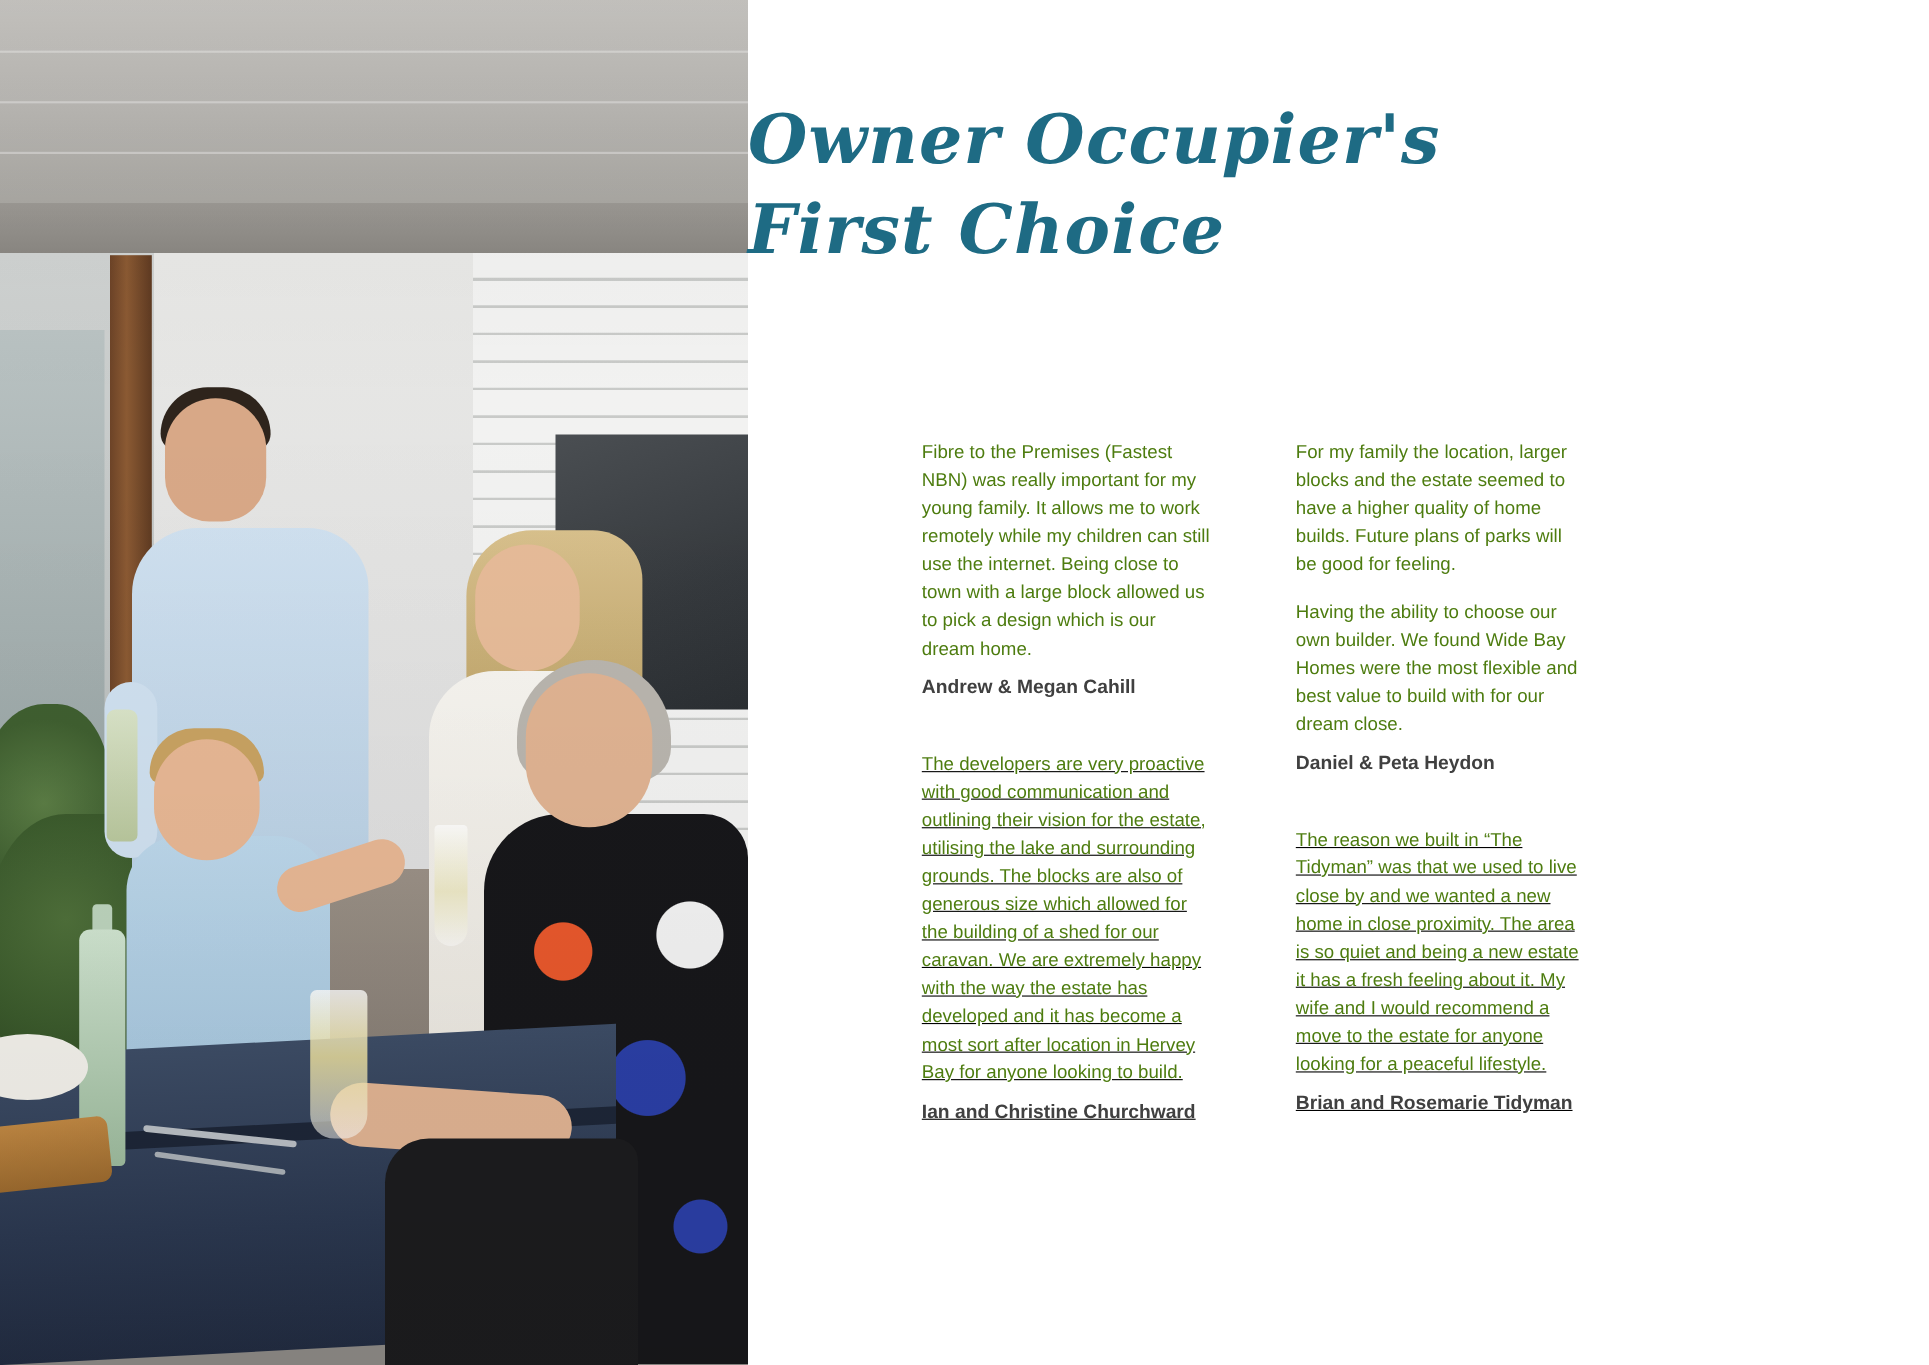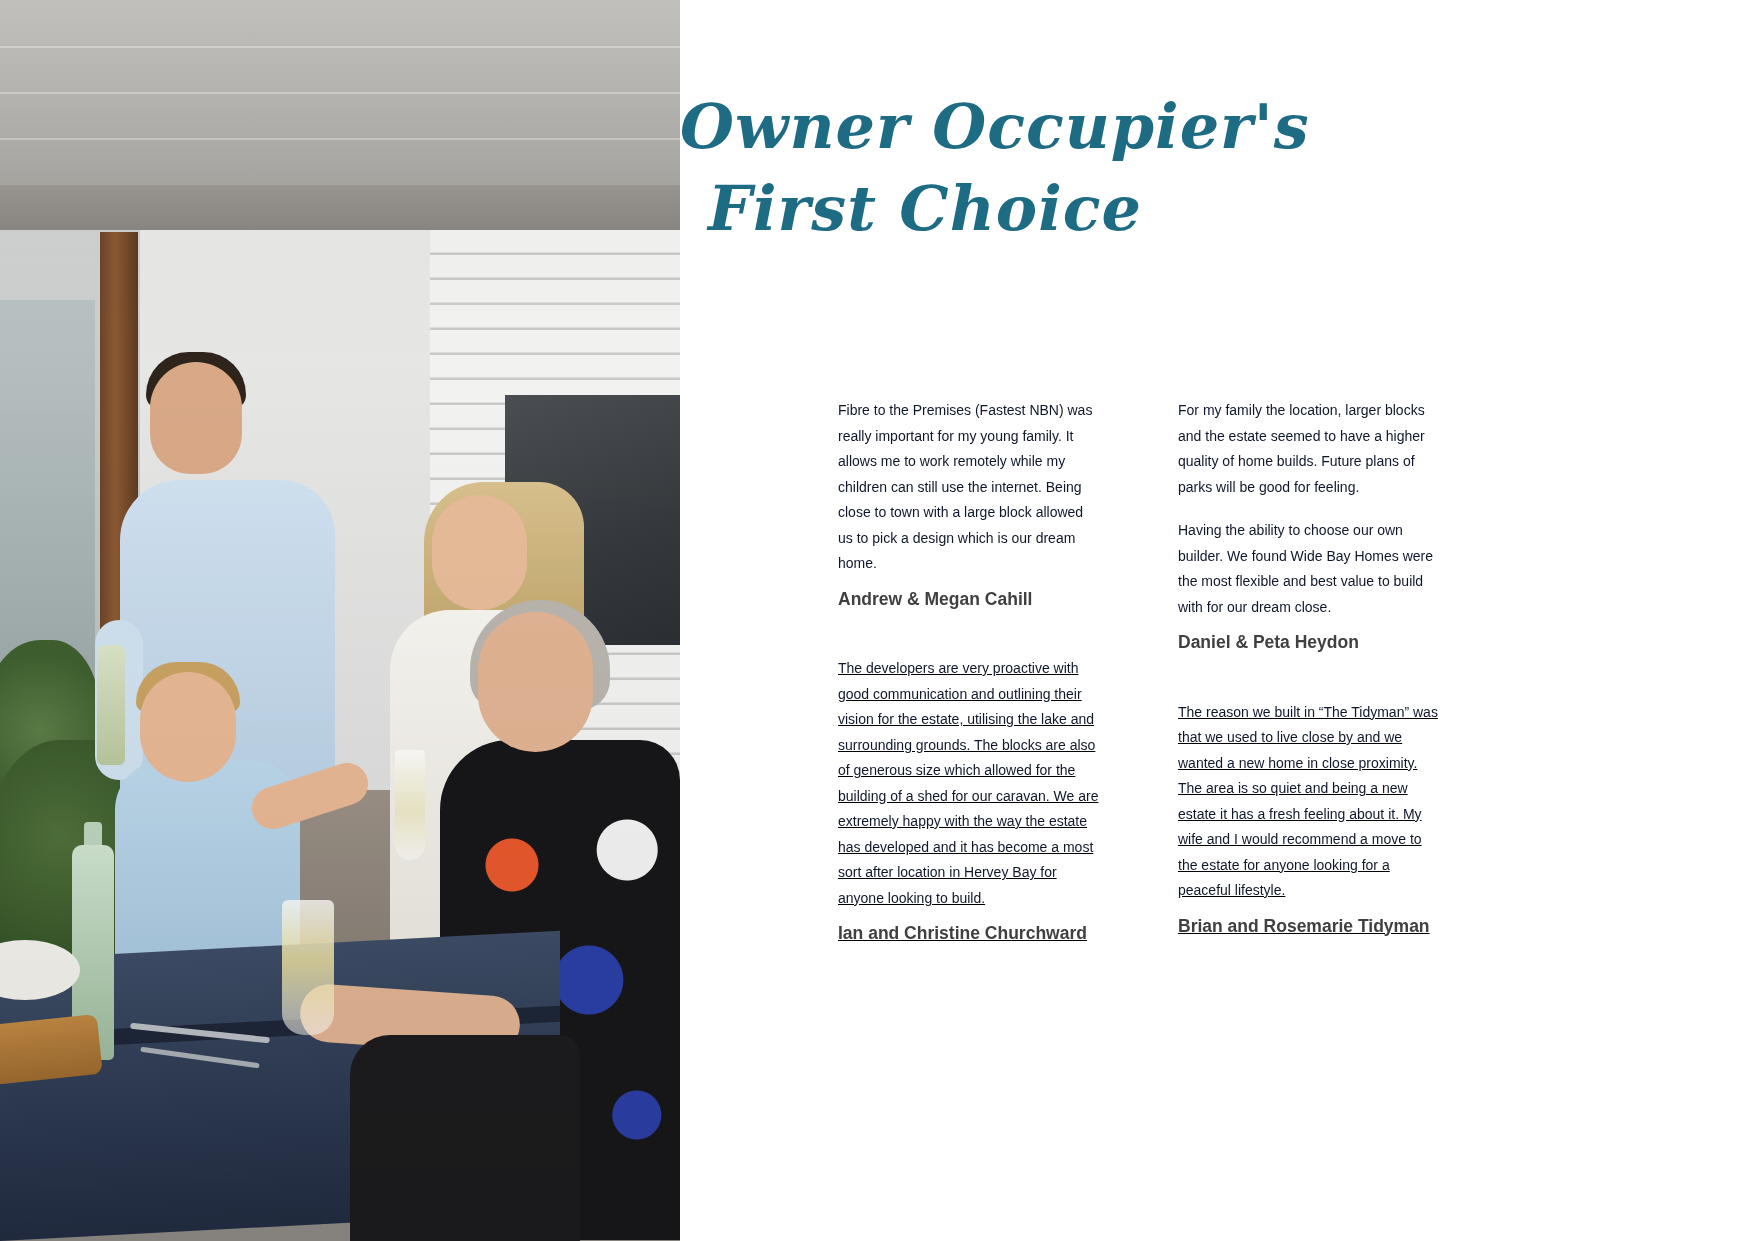--- a/index.html
+++ b/index.html
@@ -250,37 +250,36 @@
   .headline .l1 {
     display: block;
     font-size: 62px;
     letter-spacing: 1px;
   }
   .headline .l2 {
     display: block;
     font-size: 62px;
     margin-top: 20px;
     letter-spacing: 1px;
-    margin-left: 28px;
   }
 
   .columns {
     position: absolute;
     left: 158px;
     top: 398px;
     width: 740px;
     display: flex;
     gap: 78px;
   }
   .col {
     width: 262px;
   }
   .quote {
-    color: #0f172a;
-    font-size: 14px;
+    color: #4d7c0f;
+    font-size: 17px;
     line-height: 25.5px;
     margin: 0 0 10px 0;
     font-family: "Liberation Sans", sans-serif;
   }
   .quote + .quote {
     margin-top: 18px;
   }
   .attrib {
     color: #404040;
     font-size: 17.5px;

